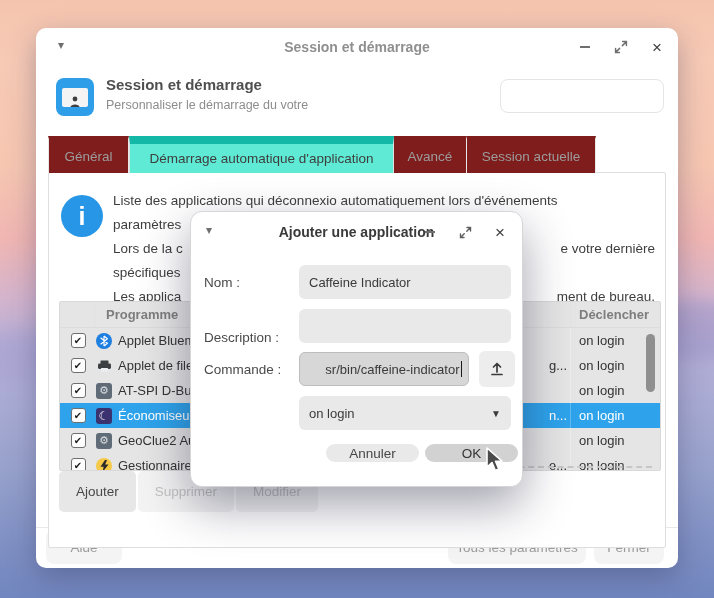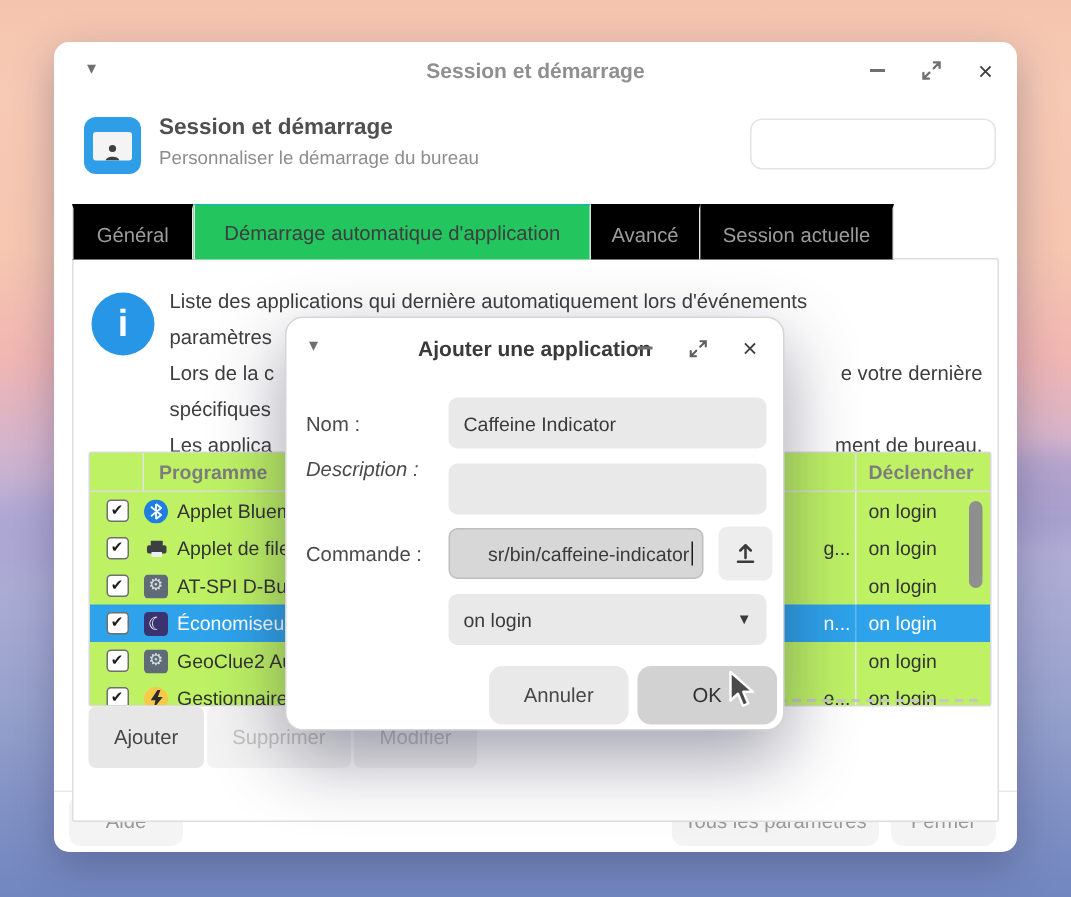--- a/index.html
+++ b/index.html
@@ -33,41 +33,41 @@
   .hdr-sub { position:absolute; left:70px; top:32px; font-size:12.5px; color:#8d8d8d; }
   .searchbox { position:absolute; right:14px; top:13px; width:164px; height:34px;
     background:#fff; border:1px solid #e4e4e4; border-radius:8px; display:flex; align-items:center; }
   .searchbox input { flex:1; border:none; outline:none; background:transparent;
     font-size:13px; padding:0 6px 0 12px; color:#444; }
   .mag { margin-right:10px; }
 
   
   .tabbar { position:absolute; left:12px; top:108px; height:37px; display:flex; z-index:2; }
   .tab { height:37px; display:flex; align-items:center; justify-content:center;
-    font-size:13.5px; color:#9c9c9c; background:#000000; border:1px solid #e7e7e7;
+    font-size:13.5px; color:#9c9c9c; background:#7f1d1d; border:1px solid #e7e7e7;
     border-top:3px solid transparent; border-bottom:none; }
   .tab + .tab { border-left:none; }
-  .tab.active { background:#22c55e; color:#3e3e3e; border-top:1px solid #14b8a6;
+  .tab.active { background:#5eead4; color:#3e3e3e; border-top:8px solid #14b8a6;
     border-left:1px solid #e0e0e0; border-right:1px solid #e0e0e0; }
   .t0{width:81px}.t1{width:265px}.t2{width:129px}.t3{width:73px}
 
   .frame { position:absolute; left:12px; top:144px; width:618px; height:376px;
     background:#fff; border:1px solid #dedede; border-radius:2px; z-index:1; }
 
   
   .info-icon { position:absolute; left:12px; top:22px; width:42px; height:42px;
     border-radius:50%; background:#2796e6; color:#fff; font-weight:bold; font-size:25px;
     display:flex; align-items:center; justify-content:center; }
   .info-text { position:absolute; left:64px; top:16px; width:542px; font-size:13.5px;
     color:#3e3e3e; line-height:24px; }
   .iline { display:flex; justify-content:space-between; white-space:nowrap; }
 
   
   .table { position:absolute; left:10px; top:128px; width:602px; height:170px;
-    border:1px solid #d9d9d9; border-radius:2px; background:#bef264; overflow:hidden; }
+    border:1px solid #d9d9d9; border-radius:2px; background:#e5e5e5; overflow:hidden; }
   .thead { display:flex; height:26px; align-items:center; border-bottom:1px solid #dcdcdc;
     font-size:13px; font-weight:bold; color:#7d7d7d; }
   .hc-cb { width:36px; height:100%; border-right:1px solid #e3e3e3; }
   .hc-prog { flex:1; padding-left:10px; }
   .hc-trig { width:90px; padding-left:8px; border-left:1px solid #e3e3e3; height:100%;
     display:flex; align-items:center; }
   .trow { display:flex; height:25px; align-items:center; font-size:13px; color:#333; }
   .trow.sel { background:#2ea3eb; color:#fff; }
   .cb { width:36px; display:flex; justify-content:center; }
   .cbox { width:15px; height:15px; background:#fdfdfd; border:1.5px solid #6f6f6f;
@@ -121,21 +121,21 @@
   .d-input { position:absolute; left:108px; width:212px; height:34px; background:#e9e9e9;
     border-radius:6px; font-size:13px; color:#3a3a3a; display:flex; align-items:center;
     padding:0 10px; }
   .d-cmd { width:170px; background:#d7d7d7; border:1px solid #bdbdbd;
     justify-content:flex-end; padding-right:6px; overflow:hidden; white-space:nowrap; }
   .caret-bar { width:1.5px; height:16px; background:#1a1a1a; margin-left:1px; }
   .upload-btn { position:absolute; left:288px; width:36px; height:36px; background:#ededed;
     border-radius:6px; border:none; display:flex; align-items:center; justify-content:center; }
   .d-select { justify-content:space-between; }
   .sel-arrow { font-size:10px; color:#3a3a3a; }
-  .d-btn { position:absolute; top:232px; height:39px; border-radius:9px; border:none;
+  .d-btn { position:absolute; top:232px; height:18px; border-radius:9px; border:none;
     font-size:13.5px; display:flex; align-items:center; justify-content:center; }
   .d-cancel { left:135px; width:93px; background:#e9e9e9; color:#474747; }
   .d-ok { left:234px; width:93px; background:#d2d2d2; color:#333; }
 
   .cursor { position:absolute; left:484px; top:446px; z-index:50; }
 </style>
 </head>
 <body>
 
 <div class="hill" style="left:640px;top:300px;width:120px;height:60px;background:#9a93c6;opacity:.5;"></div>
@@ -164,21 +164,21 @@
   <div class="hdr">
     <div class="app-icon">
       <div class="badge">
         <svg width="14" height="12" viewBox="0 0 14 12">
             <circle cx="7" cy="4" r="2.4" fill="#3f3f3f"></circle>
             <path d="M2.5 12 C2.5 8.6 11.5 8.6 11.5 12 Z" fill="#3f3f3f"></path>
           </svg>
       </div>
     </div>
     <div class="hdr-title">Session et démarrage</div>
-    <div class="hdr-sub">Personnaliser le démarrage du bureau</div>
+    <div class="hdr-sub">Personnaliser le démarrage du votre</div>
     <div class="searchbox">
       <input value="" style="">
       <svg class="mag" width="15" height="15" viewBox="0 0 15 15">
         <circle cx="6.3" cy="6.3" r="4.6" stroke="#9a9a9a" stroke-width="1.6" fill="none"></circle>
         <line x1="9.8" y1="9.8" x2="13.4" y2="13.4" stroke="#9a9a9a" stroke-width="1.6" stroke-linecap="round"></line>
       </svg>
     </div>
   </div>
 
   <div class="tabbar">
@@ -186,21 +186,21 @@
     <div class="tab t1 active">Démarrage automatique d'application</div>
     <div class="tab t3">Avancé</div>
     <div class="tab t2">Session actuelle</div>
   </div>
 
   <div class="frame">
 
     <div class="info-icon">i</div>
     <div class="info-text">
       <div class="iline">
-          <span>Liste des applications qui dernière automatiquement lors d'événements</span>
+          <span>Liste des applications qui déconnexio automatiquement lors d'événements</span>
         </div>
       <div class="iline">
           <span>paramètres</span>
         </div>
       <div class="iline">
           <span>Lors de la c</span>
           <span>e votre dernière</span>
         </div>
       <div class="iline">
           <span>spécifiques</span>
@@ -341,21 +341,21 @@
           <span class="close-glyph">×</span>
         </span>
     </span>
   </div>
 
   <div class="d-label" style="top:53px;">Nom :</div>
   <div class="d-input" style="top:53px;">
     <span>Caffeine Indicator</span>
   </div>
 
-  <div class="d-label" style="top:83px;font-style:italic;">Description :</div>
+  <div class="d-label" style="top:108px;">Description :</div>
   <div class="d-input" style="top:97px;">
     <span></span>
   </div>
 
   <div class="d-label" style="top:140px;">Commande :</div>
   <div class="d-input d-cmd" style="top:140px;">
     <span>sr/bin/caffeine-indicator</span>
     <span class="caret-bar"></span>
   </div>
   <button class="upload-btn" style="top:139px;">

